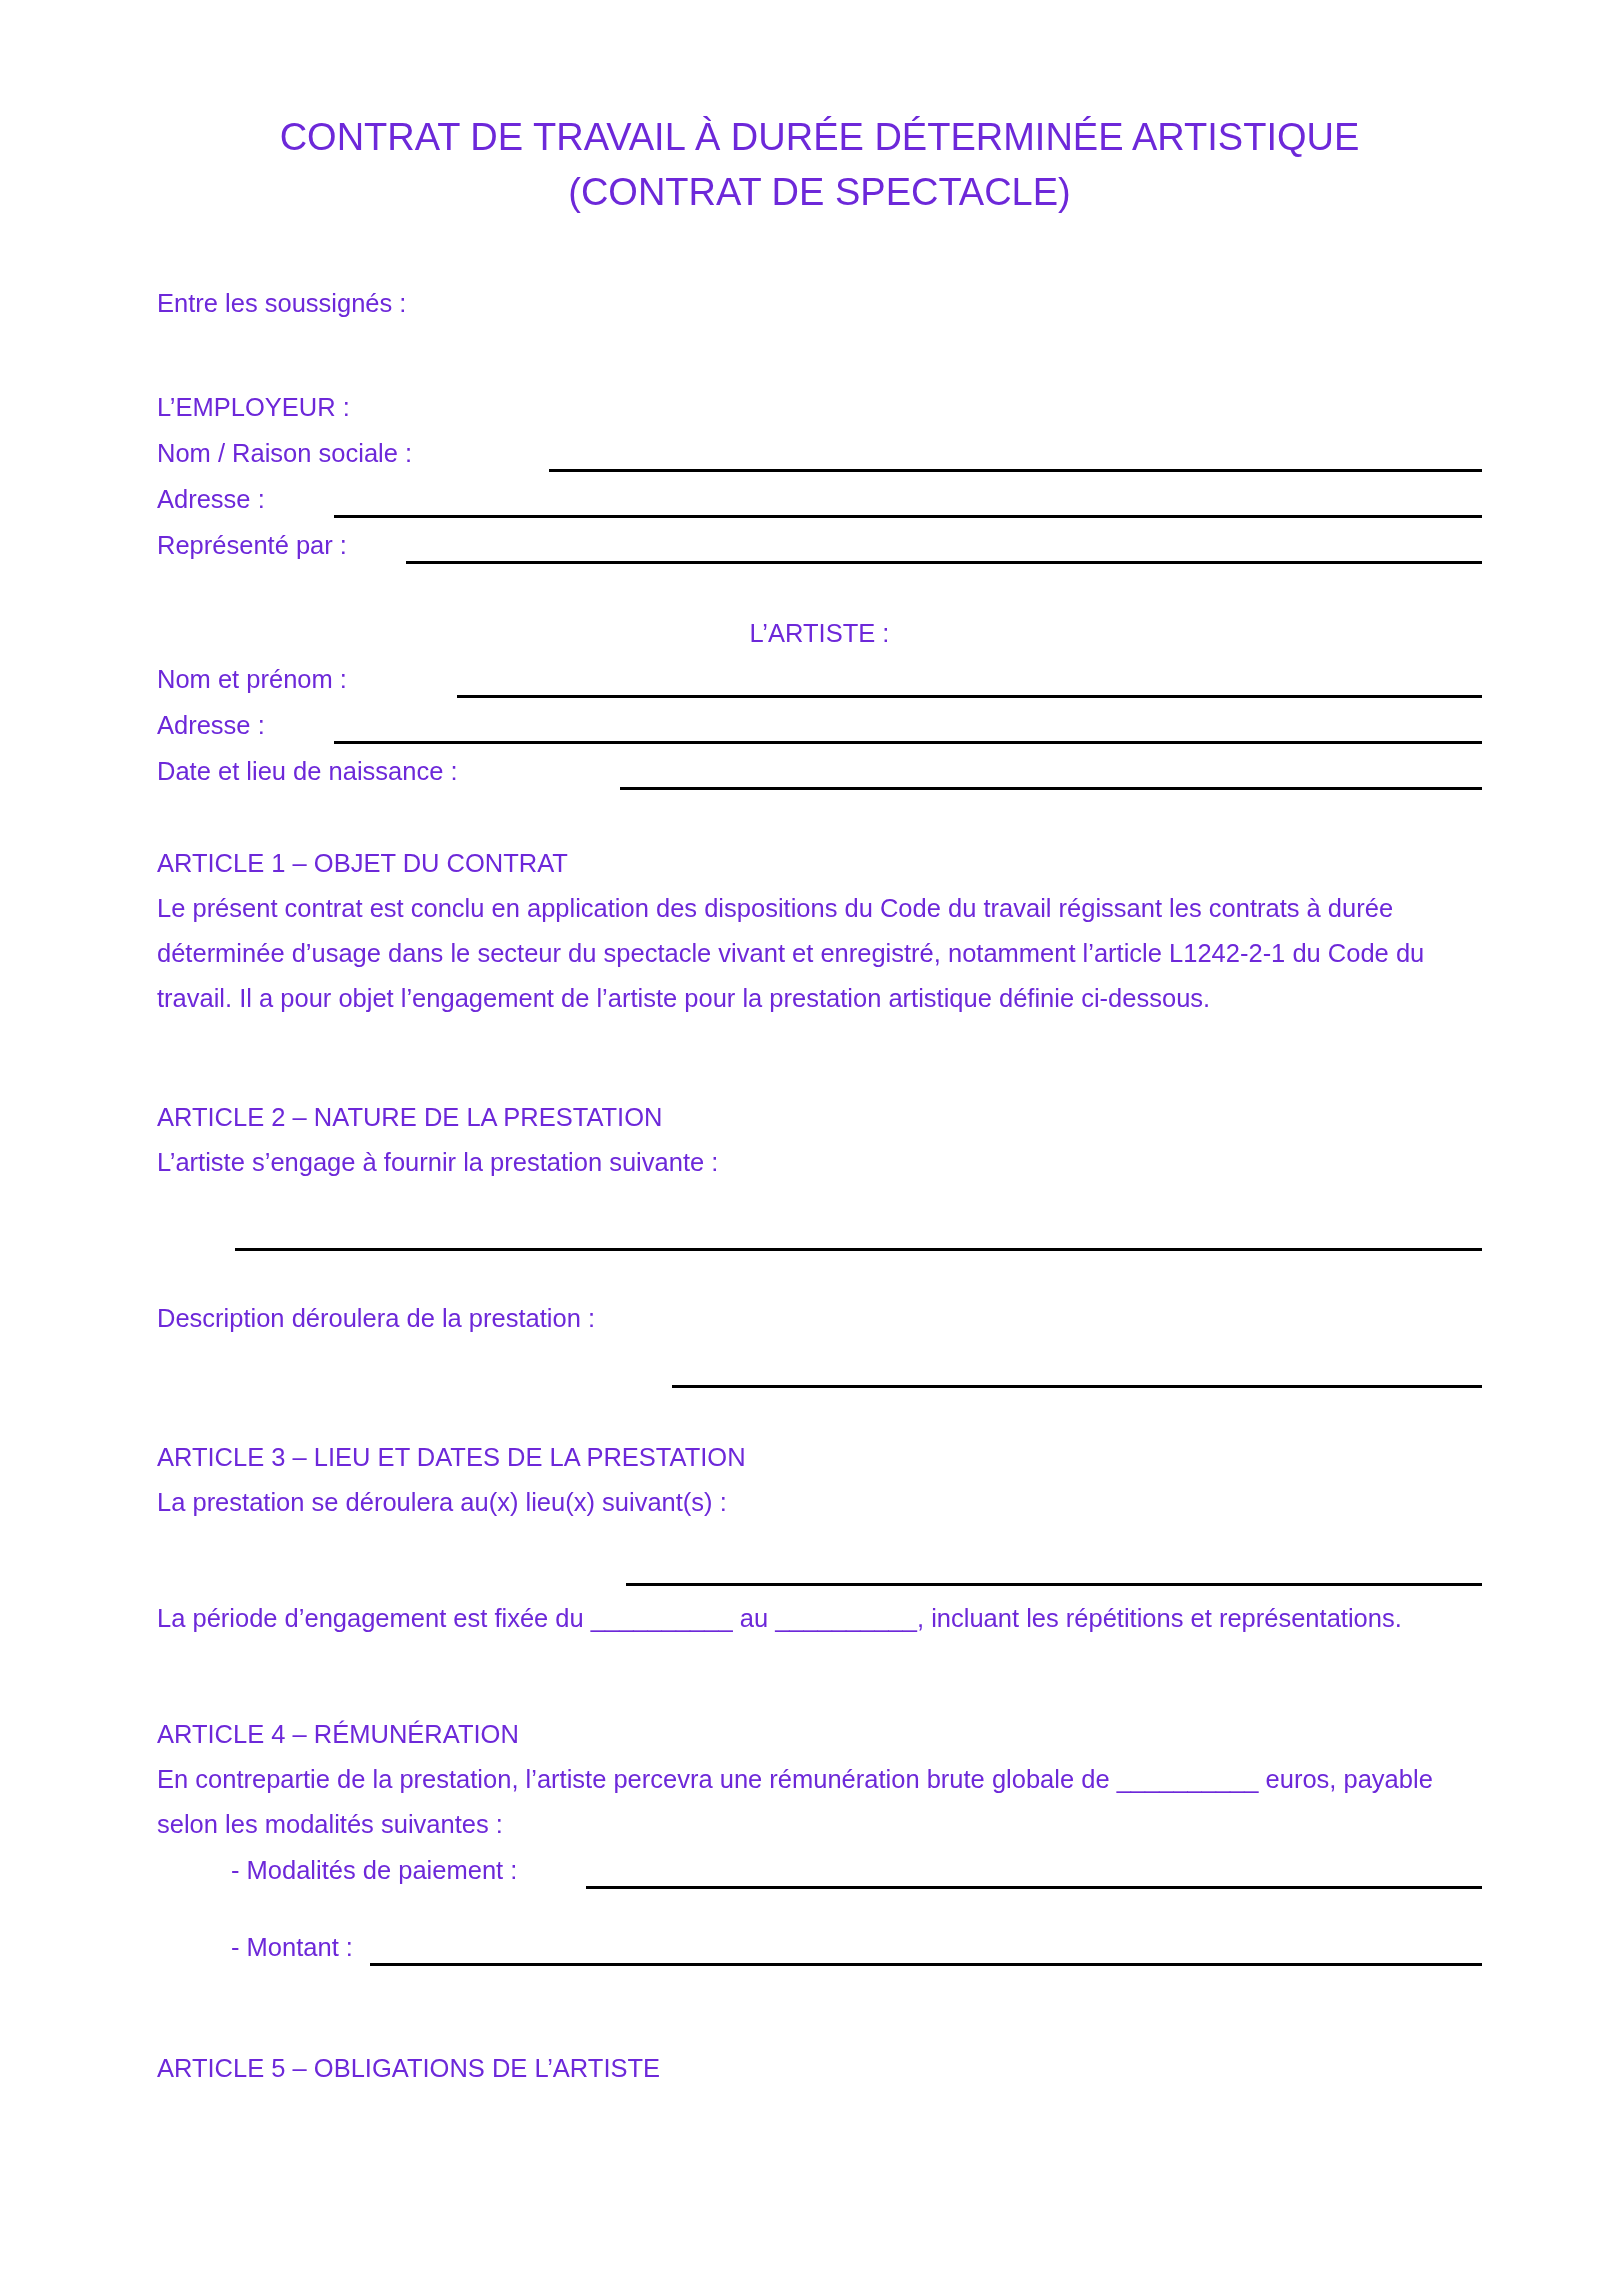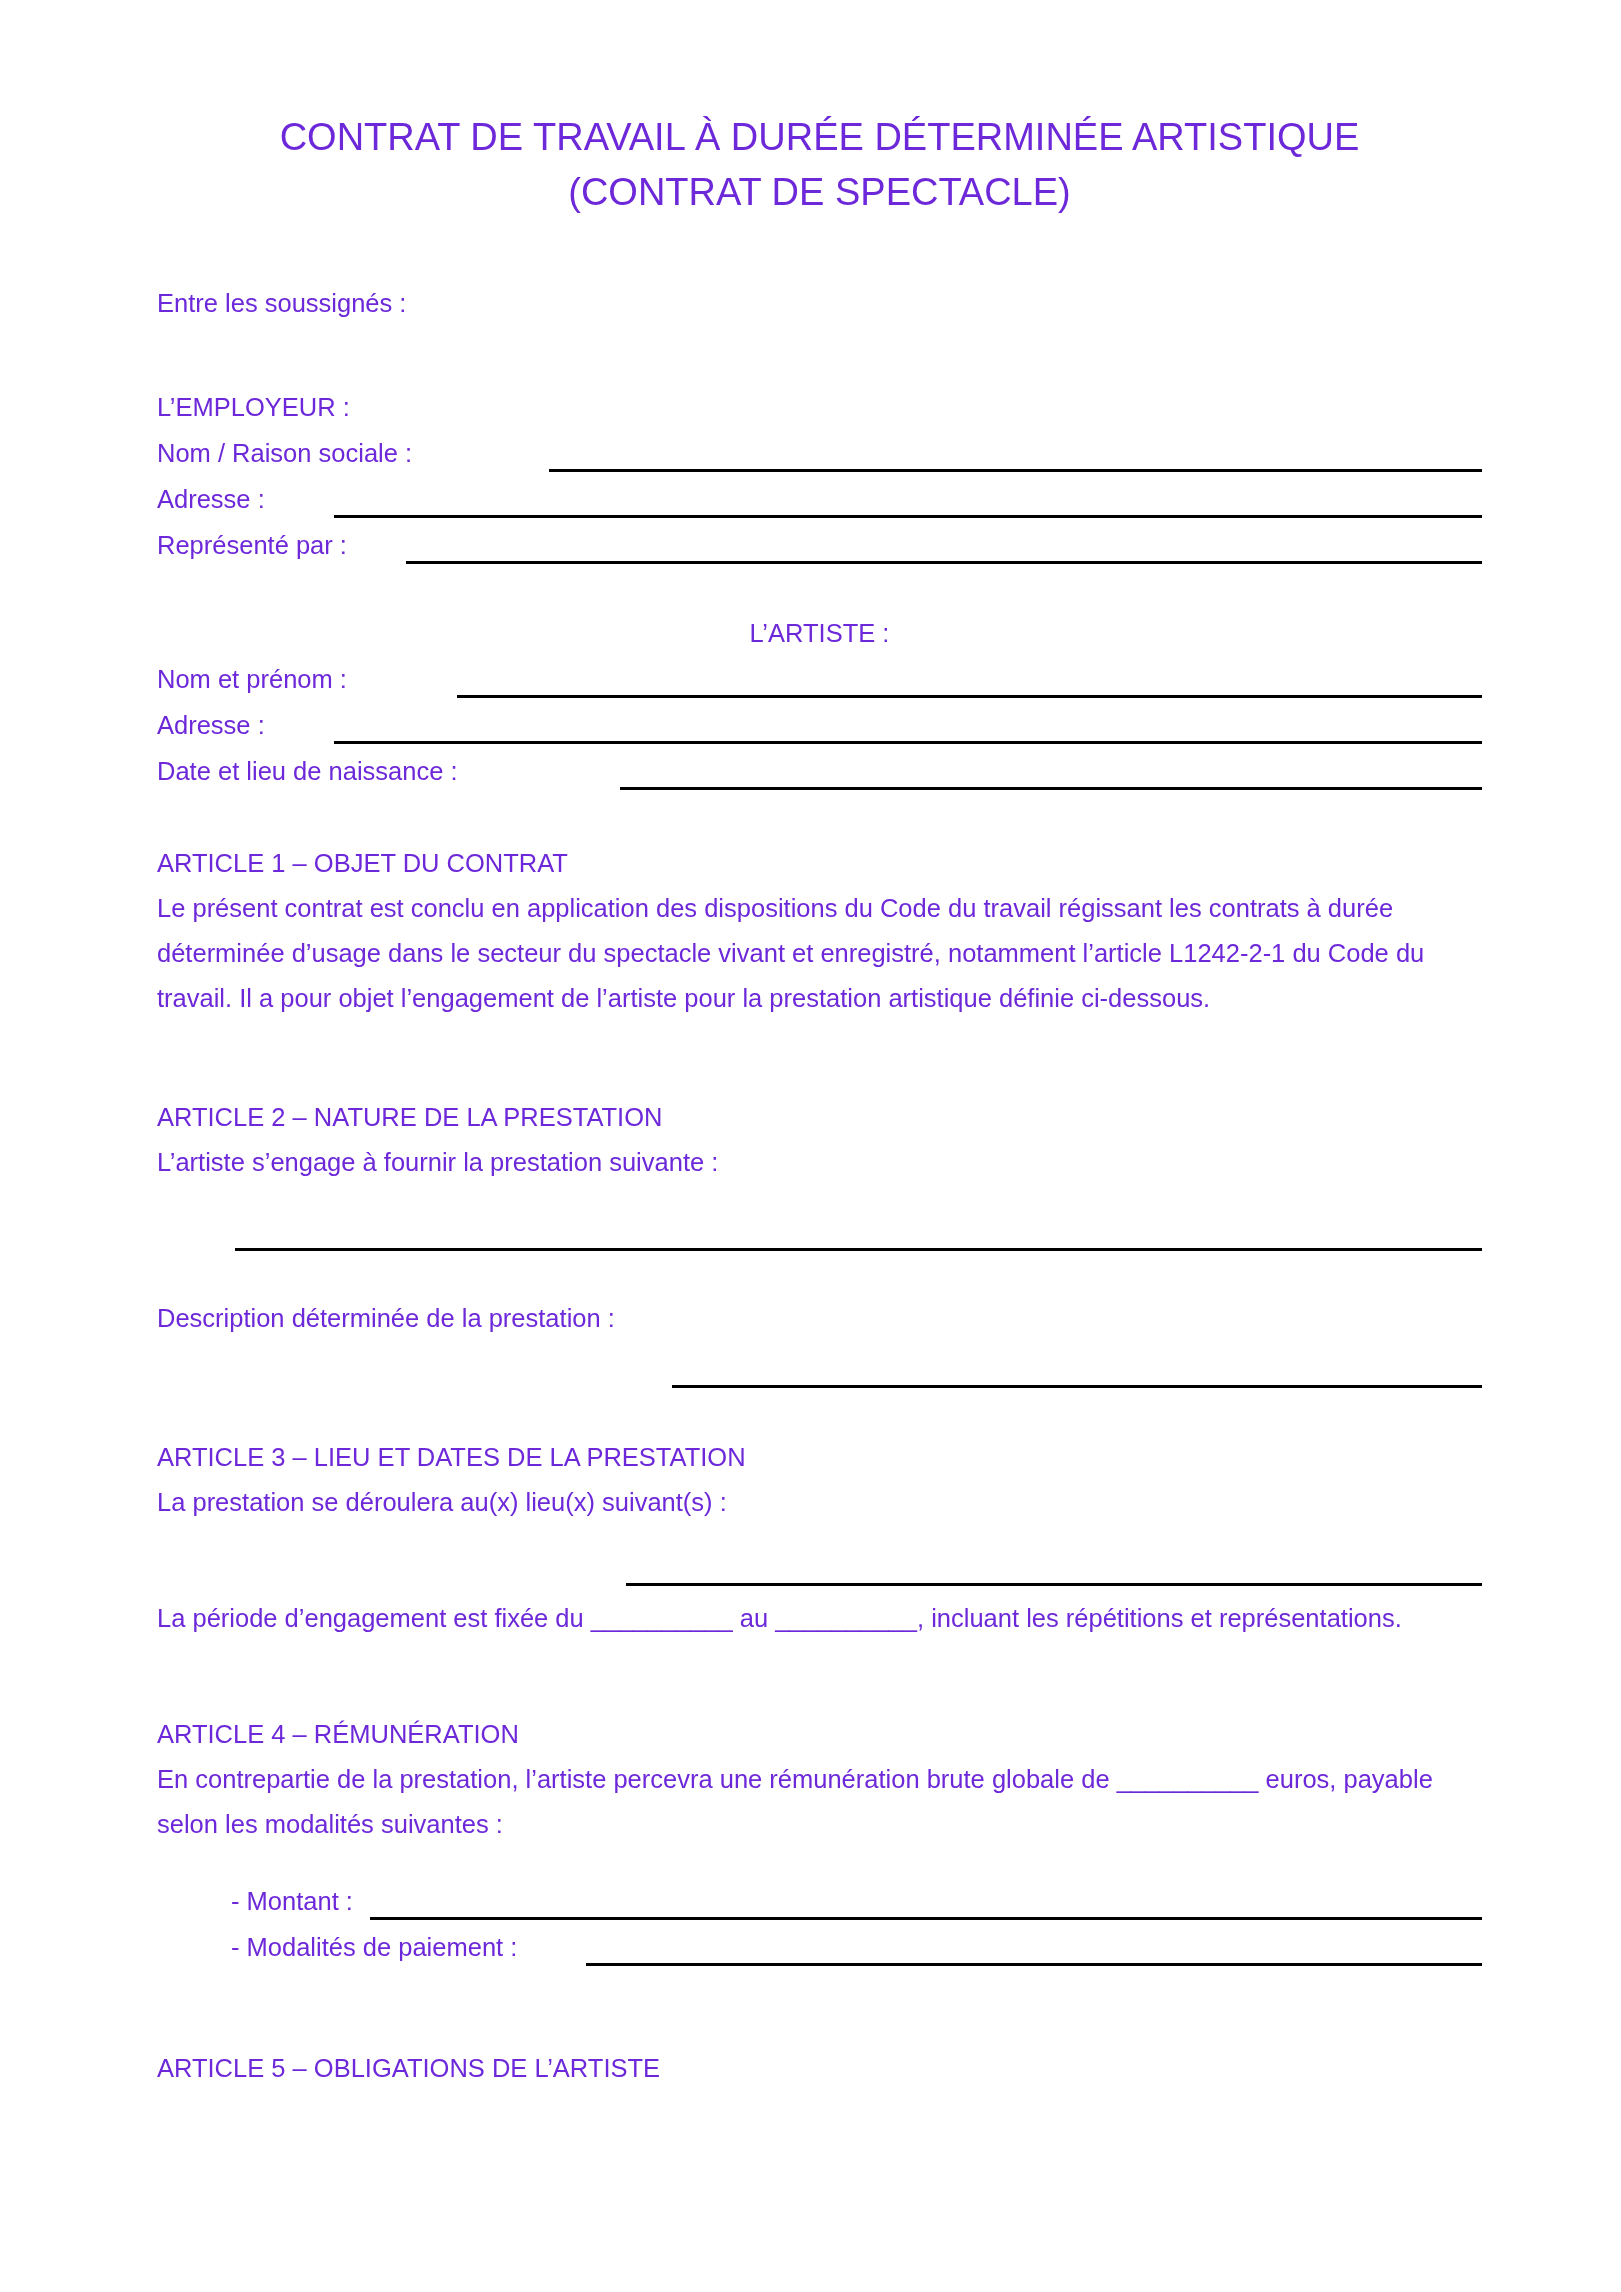--- a/index.html
+++ b/index.html
@@ -106,36 +106,36 @@
     <span class="lbl">Date et lieu de naissance :</span>
     <span class="line g165"></span>
   </div>
 
   <p class="para mt48">ARTICLE 1 – OBJET DU CONTRAT</p>
   <p class="para mt0">Le présent contrat est conclu en application des dispositions du Code du travail régissant les contrats à durée déterminée d’usage dans le secteur du spectacle vivant et enregistré, notamment l’article L1242-2-1 du Code du travail. Il a pour objet l’engagement de l’artiste pour la prestation artistique définie ci-dessous.</p>
 
   <p class="para mt76">ARTICLE 2 – NATURE DE LA PRESTATION</p>
   <p class="para mt0">L’artiste s’engage à fournir la prestation suivante :</p>
   <div class="rule rl80 mt64"></div>
-  <p class="para mt46">Description déterminée de la prestation :</p>
+  <p class="para mt46">Description déroulera de la prestation :</p>
   <div class="rule rl525 mt45"></div>
 
   <p class="para mt48">ARTICLE 3 – LIEU ET DATES DE LA PRESTATION</p>
   <p class="para mt0">La prestation se déroulera au(x) lieu(x) suivant(s) :</p>
   <div class="rule rl478 mt59"></div>
   <p class="para mt10">La période d’engagement est fixée du __________ au __________, incluant les répétitions et représentations.</p>
 
   <p class="para mt72">ARTICLE 4 – RÉMUNÉRATION</p>
   <p class="para mt0">En contrepartie de la prestation, l’artiste percevra une rémunération brute globale de __________ euros, payable selon les modalités suivantes :</p>
 
+  <div class="frow indent">
+    <span class="lbl">- Modalités de paiement :</span>
+    <span class="line g70"></span>
+  </div>
   <div class="frow indent mt32">
     <span class="lbl">- Montant :</span>
     <span class="line g18"></span>
-  </div>
-  <div class="frow indent">
-    <span class="lbl">- Modalités de paiement :</span>
-    <span class="line g70"></span>
   </div>
 
   <p class="para mt78">ARTICLE 5 – OBLIGATIONS DE L’ARTISTE</p>
 
 </div>
 
 
 </body></html>

